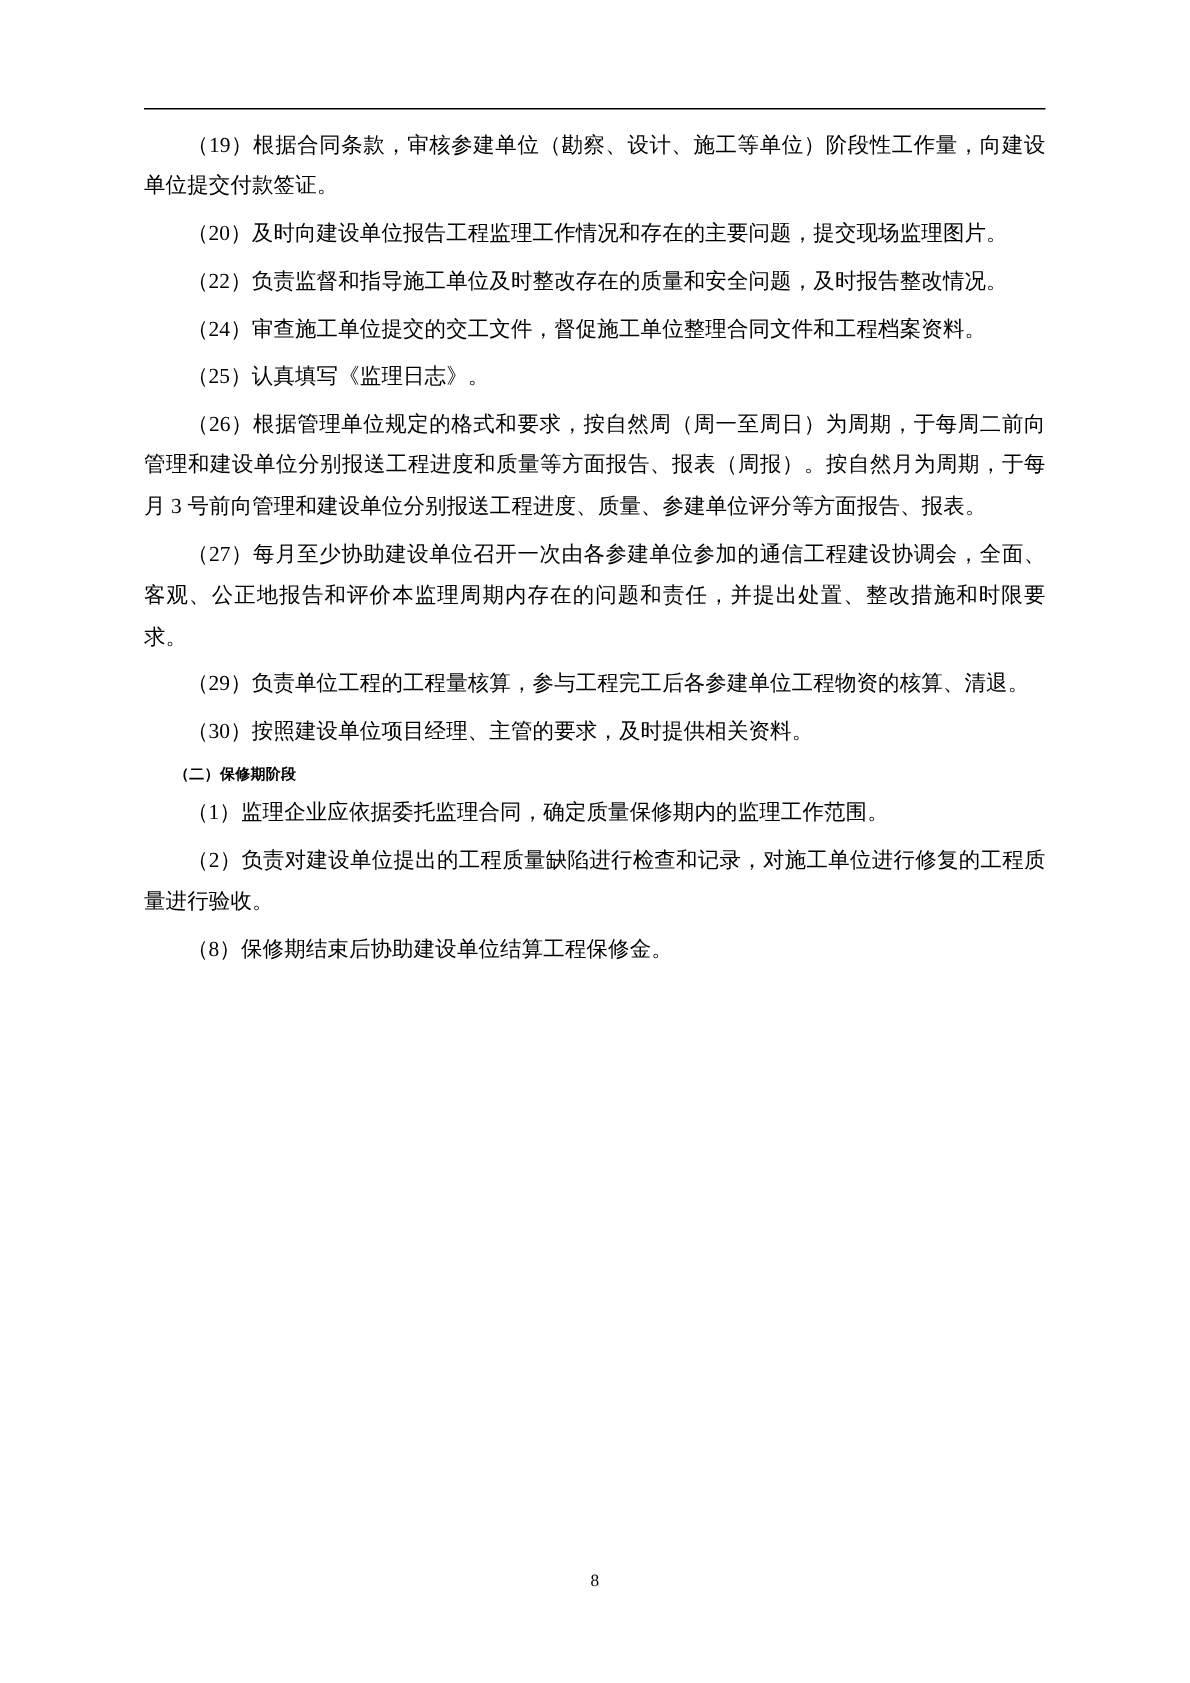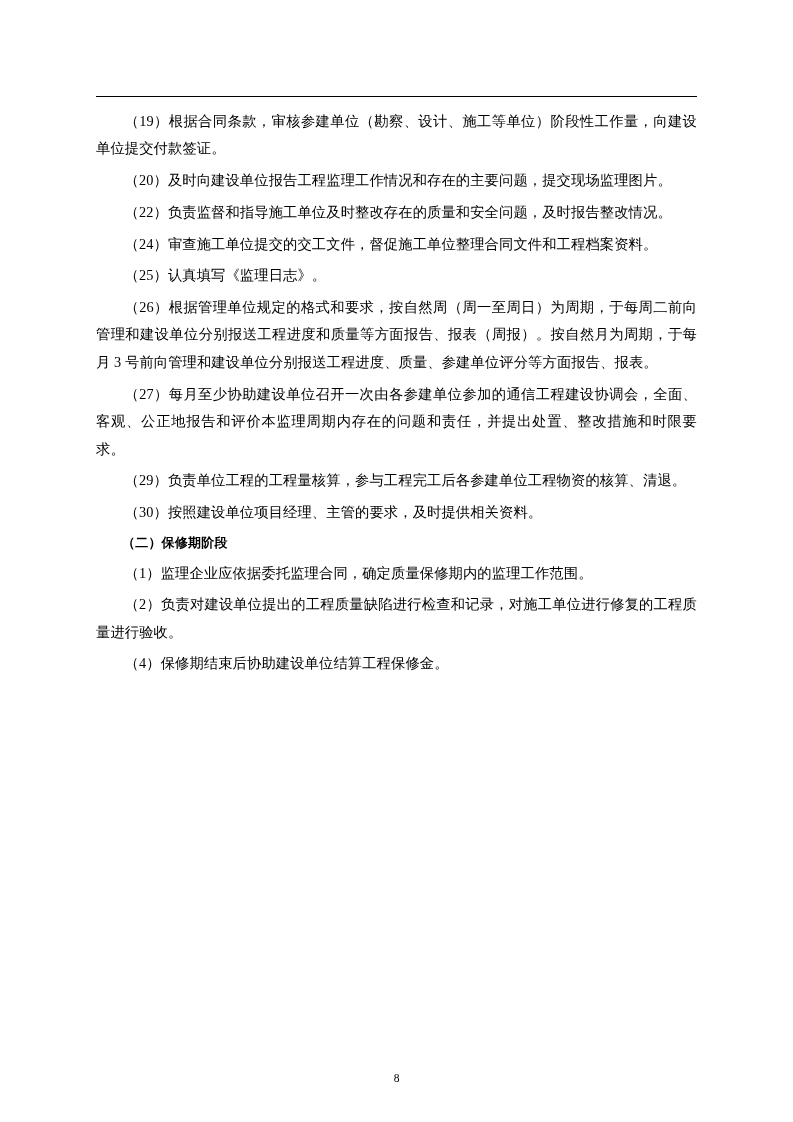--- a/index.html
+++ b/index.html
@@ -14,21 +14,20 @@
     color: #000000;
     position: relative;
     overflow: hidden;
   }
   .page {
     position: relative;
     width: 793px;
     height: 900px;
     box-sizing: border-box;
     padding: 17px;
-    margin-top: 24px;
   }
   .header-rule {
     position: absolute;
     left: 96px;
     right: 96px;
     top: 72px;
     border-top: 1.2px solid #000000;
   }
   .content {
     position: absolute;
@@ -41,21 +40,21 @@
     font-size: 14.3px;
     line-height: 1.92;
     text-align: justify;
     text-justify: inter-ideograph;
     text-indent: 2em;
     letter-spacing: 0.1px;
     font-family: "Liberation Serif", "DejaVu Serif", serif;
   }
   p.heading {
     margin: 0 0 0.30em 0;
-    font-size: 13px;
+    font-size: 10px;
     line-height: 1.92;
     text-indent: 2em;
     font-weight: bold;
     font-family: "Liberation Sans", sans-serif;
     letter-spacing: 0.2px;
   }
   .page-number {
     position: absolute;
     left: 0;
     right: 0;
@@ -77,17 +76,17 @@
     <p class="para">（22）负责监督和指导施工单位及时整改存在的质量和安全问题，及时报告整改情况。</p>
     <p class="para">（24）审查施工单位提交的交工文件，督促施工单位整理合同文件和工程档案资料。</p>
     <p class="para">（25）认真填写《监理日志》。</p>
     <p class="para">（26）根据管理单位规定的格式和要求，按自然周（周一至周日）为周期，于每周二前向管理和建设单位分别报送工程进度和质量等方面报告、报表（周报）。按自然月为周期，于每月 3 号前向管理和建设单位分别报送工程进度、质量、参建单位评分等方面报告、报表。</p>
     <p class="para">（27）每月至少协助建设单位召开一次由各参建单位参加的通信工程建设协调会，全面、客观、公正地报告和评价本监理周期内存在的问题和责任，并提出处置、整改措施和时限要求。</p>
     <p class="para">（29）负责单位工程的工程量核算，参与工程完工后各参建单位工程物资的核算、清退。</p>
     <p class="para">（30）按照建设单位项目经理、主管的要求，及时提供相关资料。</p>
     <p class="heading">（二）保修期阶段</p>
     <p class="para">（1）监理企业应依据委托监理合同，确定质量保修期内的监理工作范围。</p>
     <p class="para">（2）负责对建设单位提出的工程质量缺陷进行检查和记录，对施工单位进行修复的工程质量进行验收。</p>
-    <p class="para">（4）保修期结束后协助建设单位结算工程保修金。</p>
+    <p class="para">（8）保修期结束后协助建设单位结算工程保修金。</p>
   </div>
 
   <div class="page-number">8</div>
 </div>
 
 </body></html>

